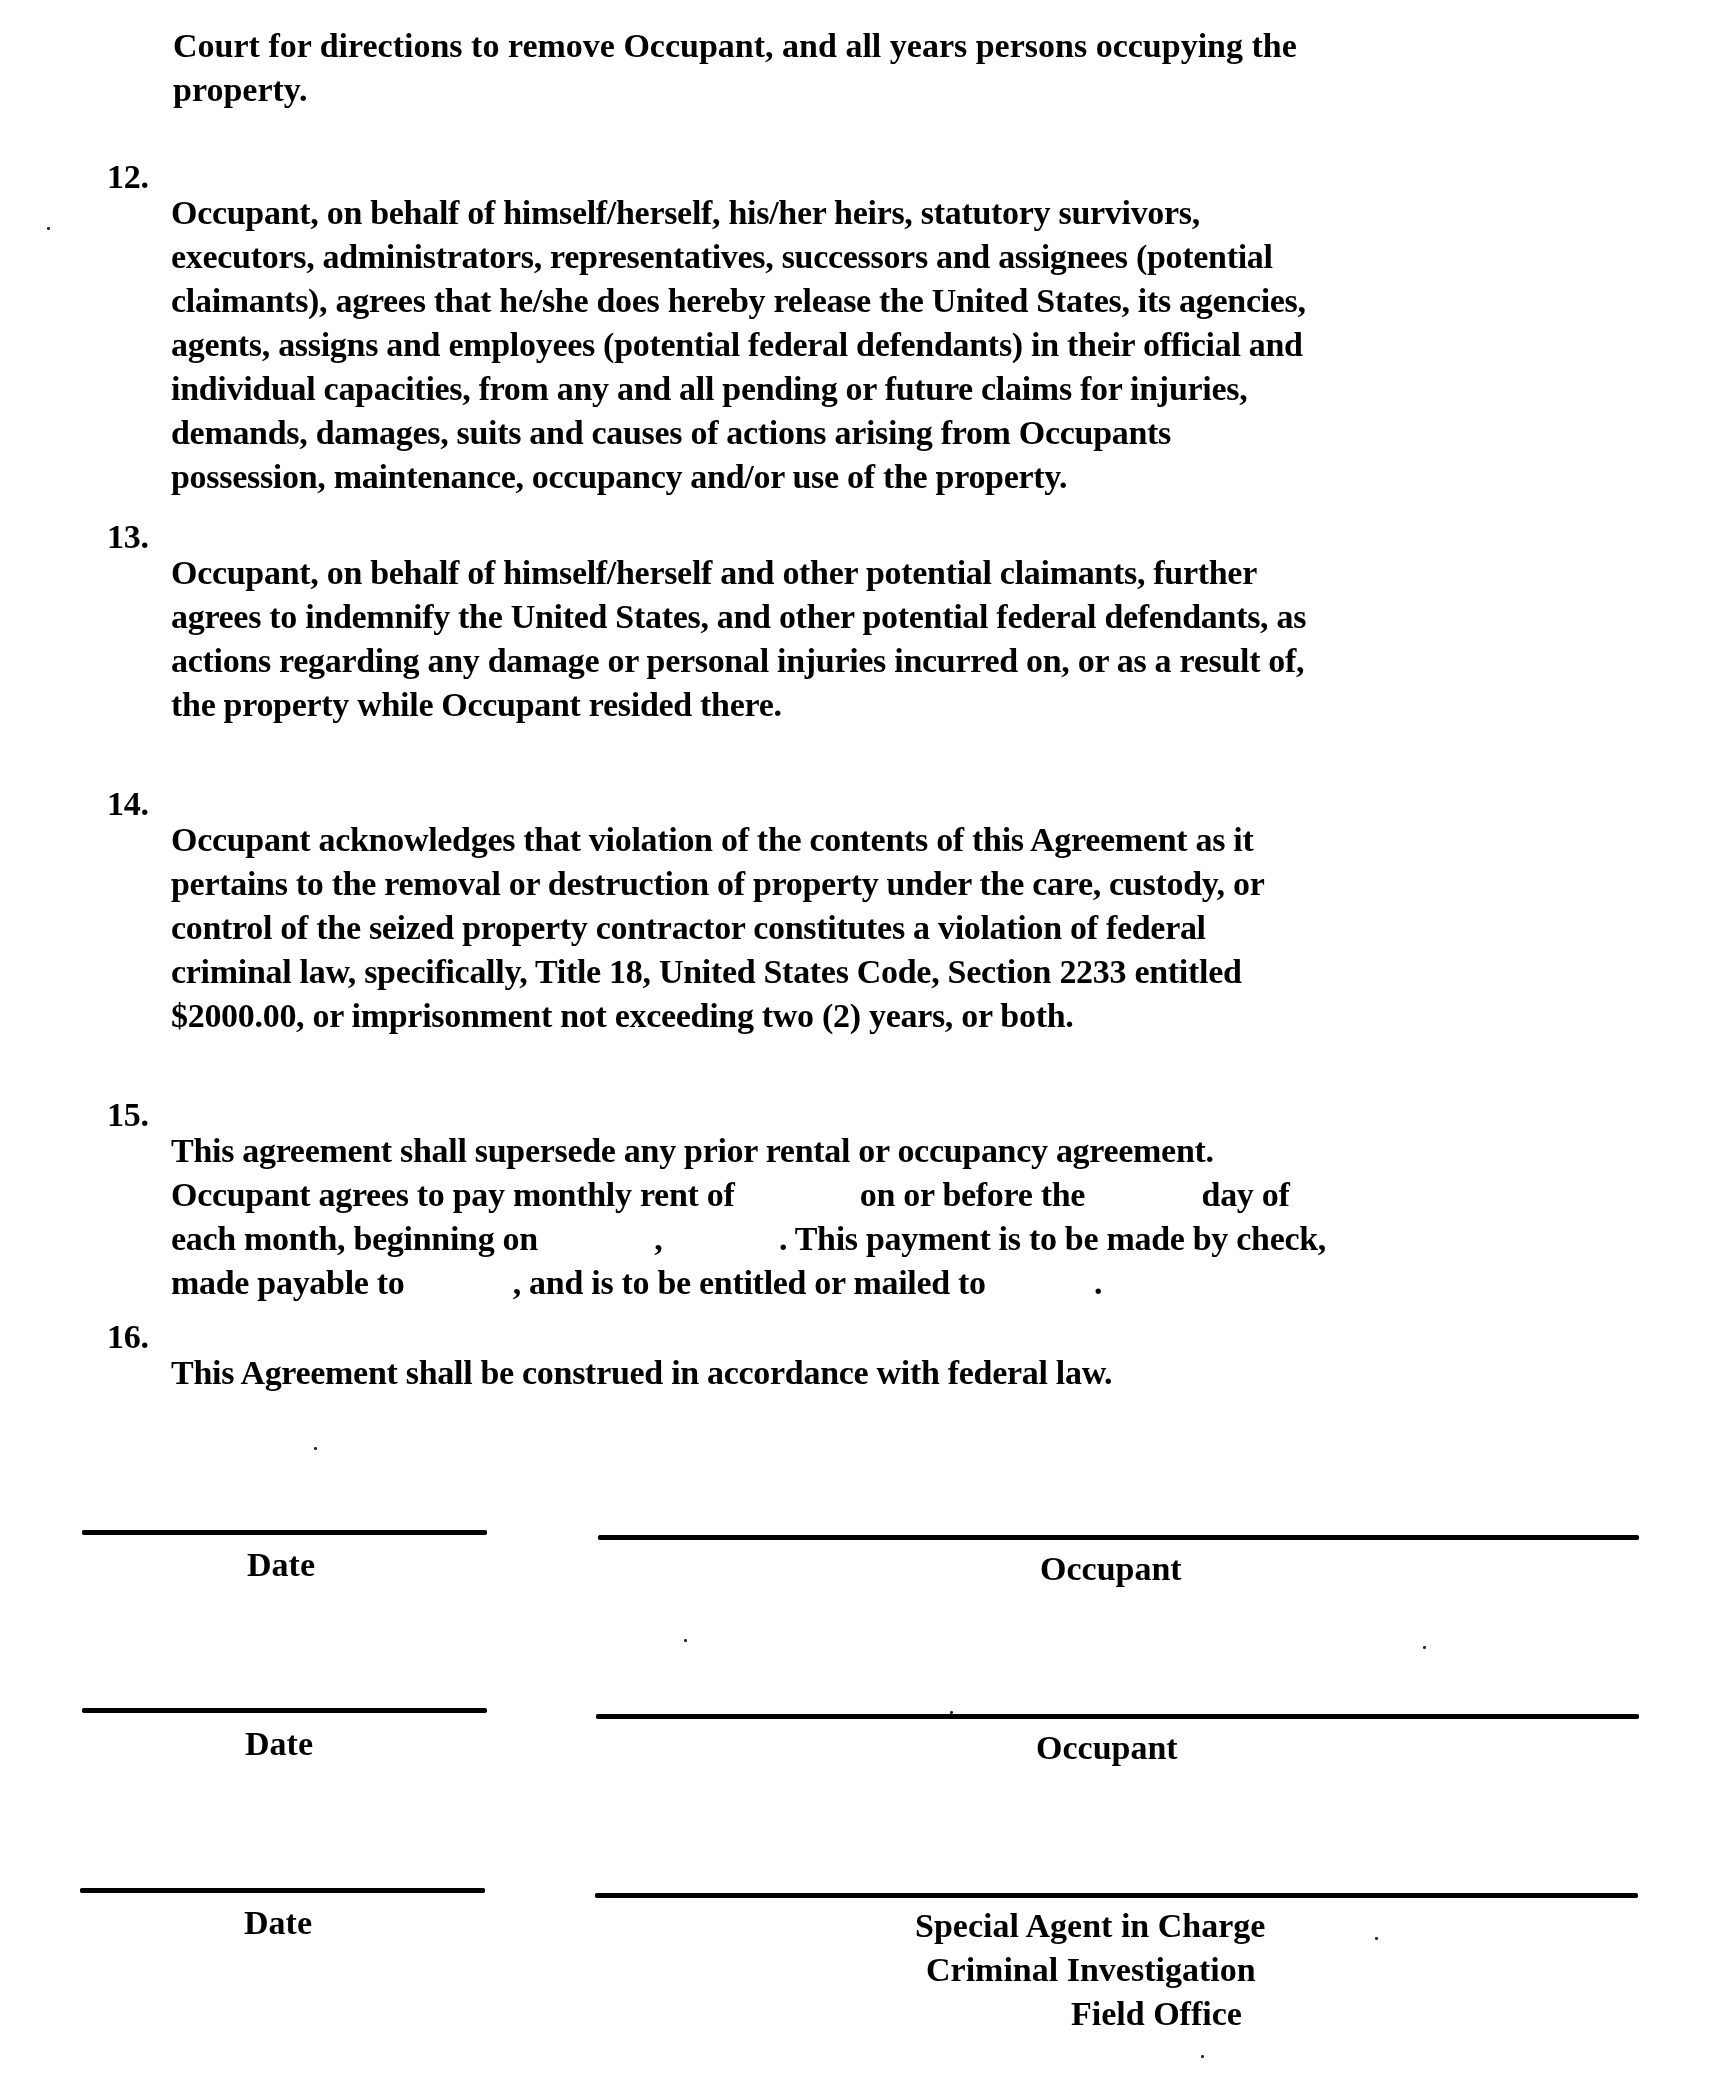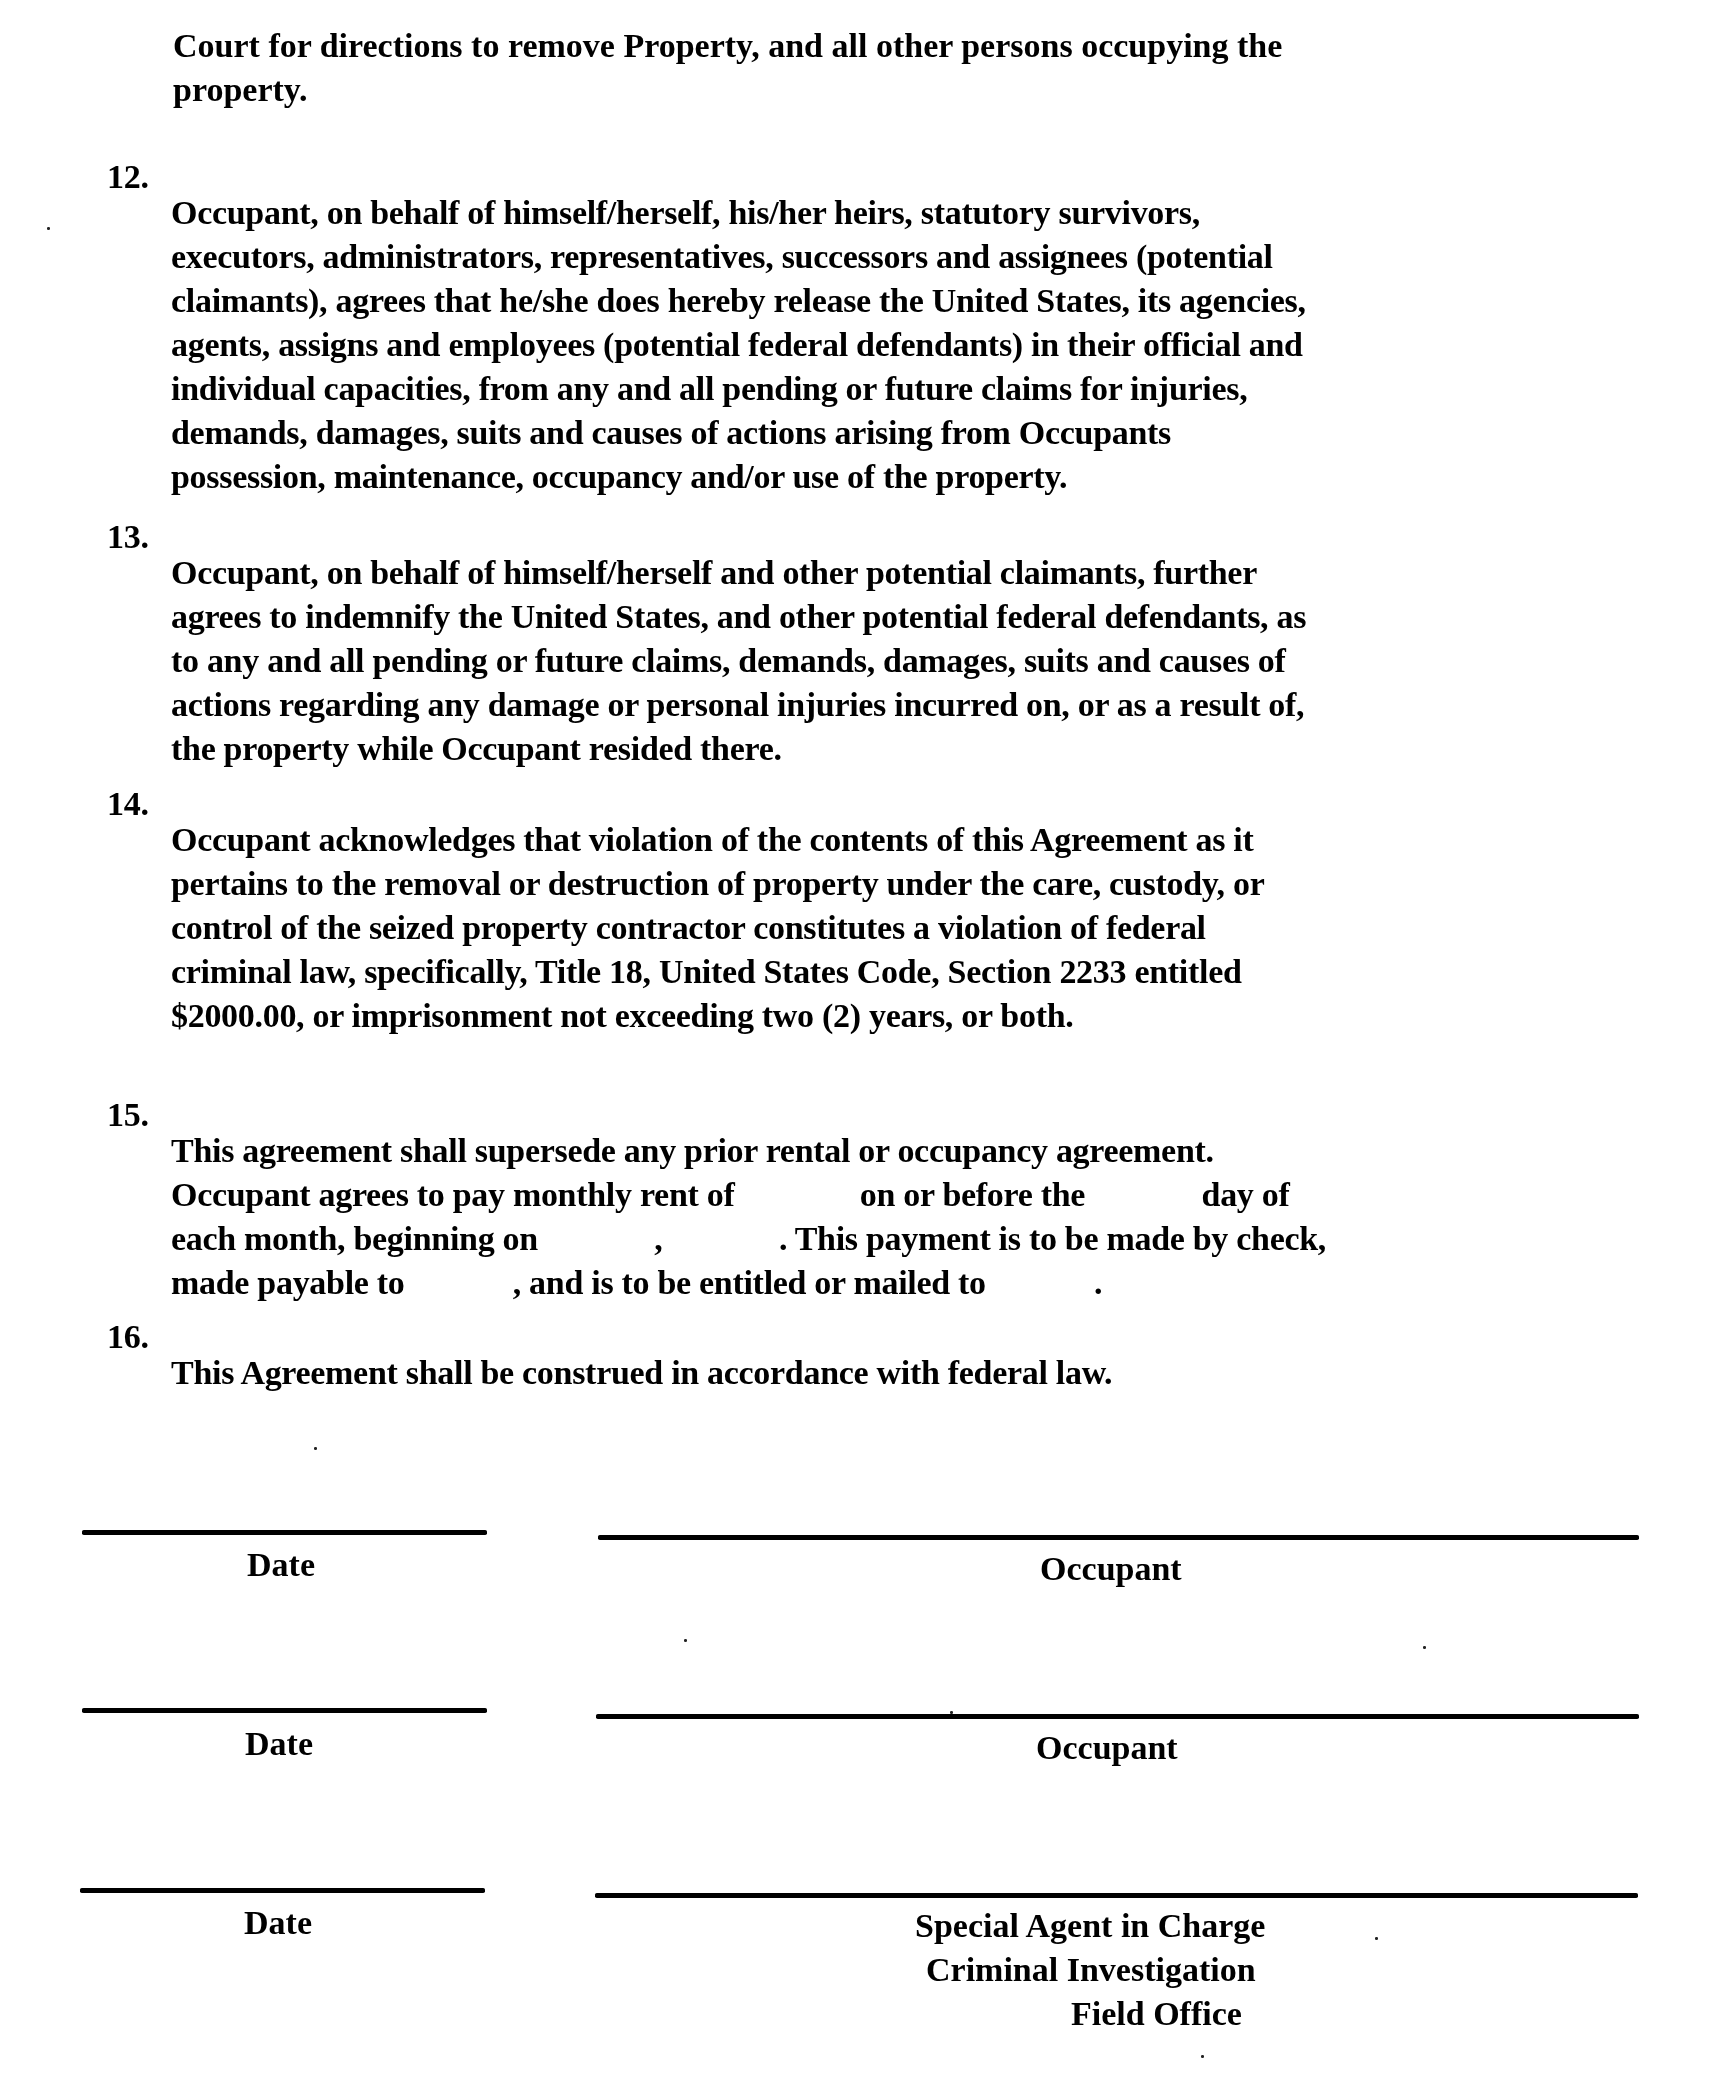--- a/index.html
+++ b/index.html
@@ -18,21 +18,21 @@
   .sig-rule { position: absolute; height: 4.5px; background: #000; border-radius: 1.8px; }
   .sig-label { position: absolute; font-size: 34px; white-space: nowrap; }
   .dot { position: absolute; width: 2.7px; height: 2.7px; background: #222; border-radius: 50%; }
 </style>
 </head>
 <body>
 
 <div class="page">
 
   <div class="cont" style="top:23.6px;">
-    <span class="line">Court for directions to remove Property, and all other persons occupying the</span>
+    <span class="line">Court for directions to remove Occupant, and all years persons occupying the</span>
     <span class="line">property.</span>
   </div>
 
   <div class="para" style="top:155px;">
     <span class="num">12.</span>
     <div class="body">
       <span class="line">Occupant, on behalf of himself/herself, his/her heirs, statutory survivors,</span>
       <span class="line">executors, administrators, representatives, successors and assignees (potential</span>
       <span class="line">claimants), agrees that he/she does hereby release the United States, its agencies,</span>
       <span class="line">agents, assigns and employees (potential federal defendants) in their official and</span>
@@ -40,21 +40,20 @@
       <span class="line">demands, damages, suits and causes of actions arising from Occupants</span>
       <span class="line">possession, maintenance, occupancy and/or use of the property.</span>
     </div>
   </div>
 
   <div class="para" style="top:515px;">
     <span class="num">13.</span>
     <div class="body">
       <span class="line">Occupant, on behalf of himself/herself and other potential claimants, further</span>
       <span class="line">agrees to indemnify the United States, and other potential federal defendants, as</span>
-      <span class="line">to any and all pending or future claims, demands, damages, suits and causes of</span>
       <span class="line">actions regarding any damage or personal injuries incurred on, or as a result of,</span>
       <span class="line">the property while Occupant resided there.</span>
     </div>
   </div>
 
   <div class="para" style="top:782px;">
     <span class="num">14.</span>
     <div class="body">
       <span class="line">Occupant acknowledges that violation of the contents of this Agreement as it</span>
       <span class="line">pertains to the removal or destruction of property under the care, custody, or</span>

